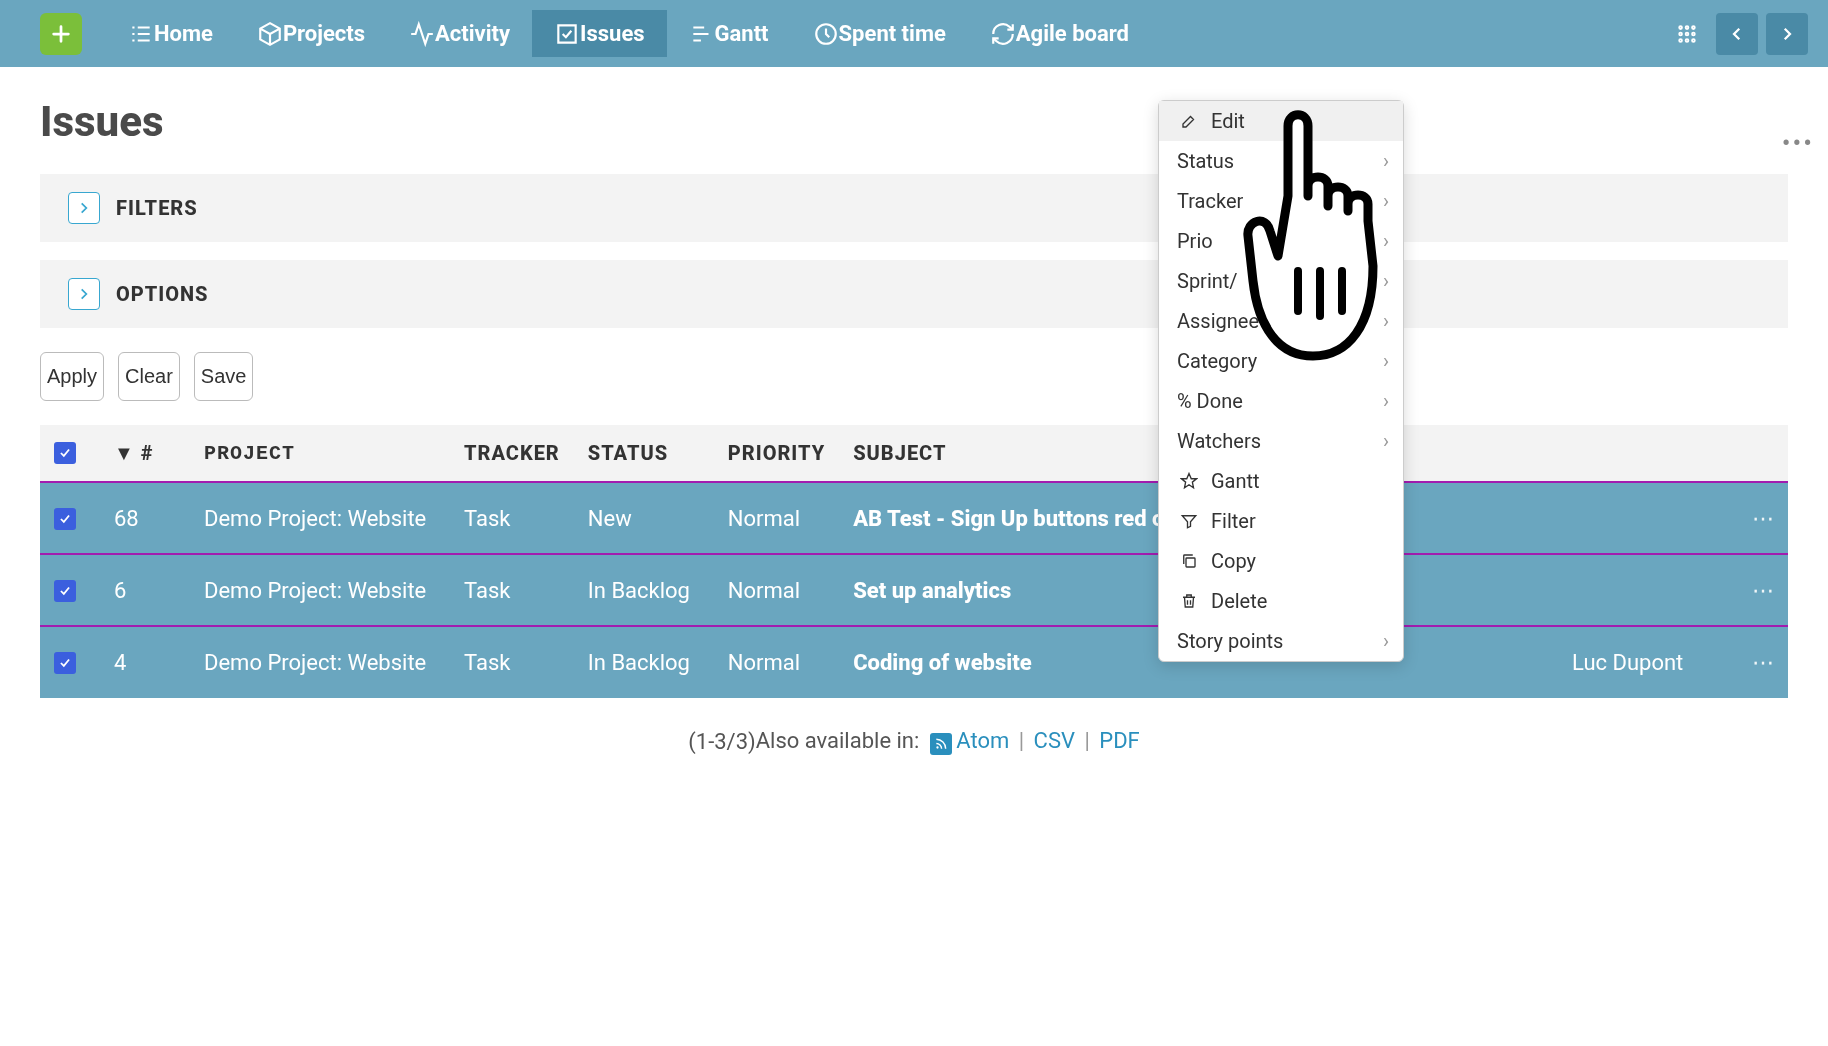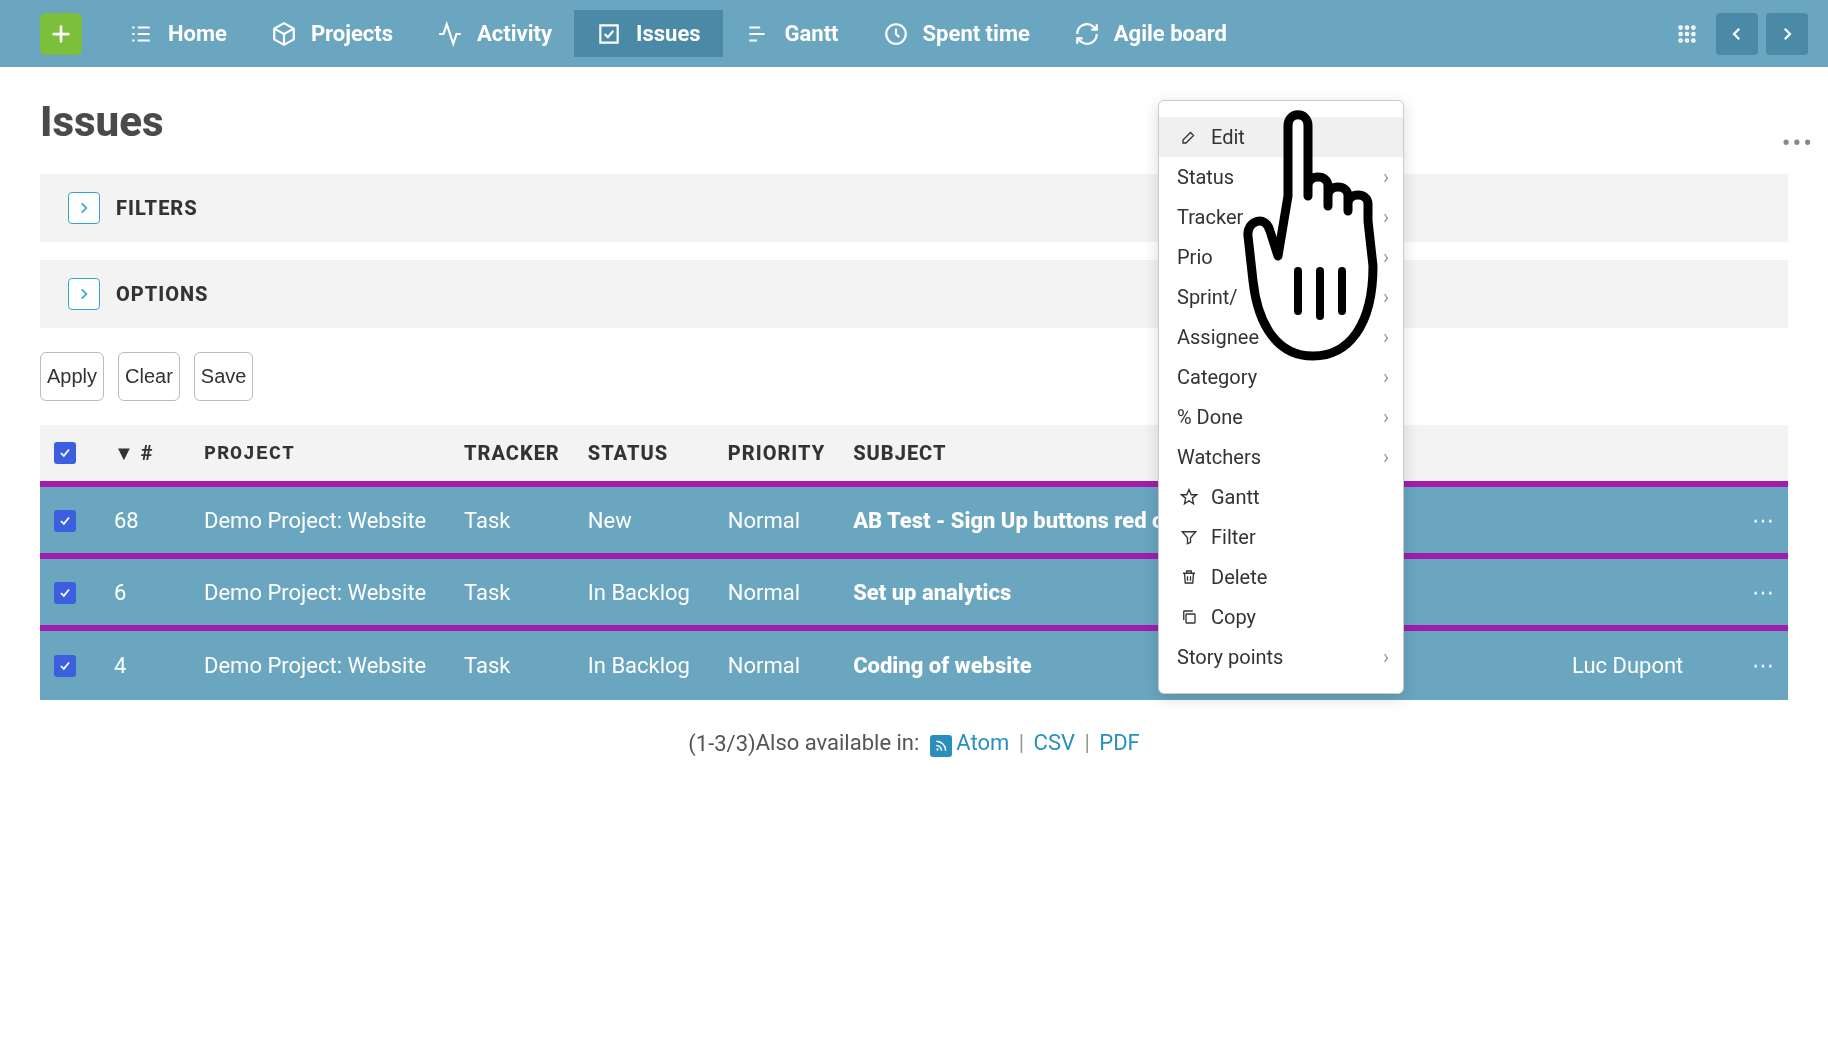--- a/index.html
+++ b/index.html
@@ -2,21 +2,21 @@
 <html><head>
 <meta charset="utf-8">
 <style>
 * { box-sizing: border-box; margin: 0; padding: 0; }
 body { font-family: -apple-system, BlinkMacSystemFont, "Segoe UI", Roboto, Helvetica, Arial, sans-serif; background: #fff; color: #333; width: 1828px; }
 
 
 .topnav { background: #6aa6bf; height: 67px; display: flex; align-items: center; padding: 0 20px 0 40px; }
 .add-btn { width: 42px; height: 42px; background: #7bbf3a; border-radius: 6px; display: flex; align-items: center; justify-content: center; margin-right: 24px; }
 .add-btn svg { fill: #fff; }
-.nav-item { display: flex; align-items: center; padding: 0 22px; height: 47px; color: #fff; font-size: 22px; font-weight: 700; cursor: pointer; gap: 14px; }
+.nav-item { display: flex; align-items: center; padding: 0 22px; height: 47px; color: #fff; font-size: 22px; font-weight: 700; cursor: pointer; }
 .nav-item.active { background: #4a8aa6; }
 .nav-item svg { stroke: #fff; fill: none; stroke-width: 2; }
 .nav-spacer { flex: 1; }
 .nav-icon-btn { width: 42px; height: 42px; display: flex; align-items: center; justify-content: center; margin-left: 8px; border-radius: 4px; }
 .nav-icon-btn.solid { background: #4a8aa6; }
 
 
 .page { padding: 30px 40px; }
 h1.page-title { font-size: 42px; font-weight: 800; color: #4a4a4a; margin-bottom: 28px; }
 
@@ -27,36 +27,36 @@
 .panel-label { font-size: 20px; font-weight: 800; letter-spacing: 1px; color: #333; }
 
 
 .btn-row { display: flex; gap: 14px; margin: 24px 0; }
 .btn { background: #fff; border: 1px solid #bbb; border-radius: 6px; padding: 12px 6px; font-size: 20px; color: #333; cursor: pointer; }
 
 
 .table-wrap { width: 100%; }
 table.issues { width: 100%; border-collapse: collapse; }
 table.issues thead th { background: #f3f3f3; text-align: left; padding: 16px 14px; font-size: 20px; font-weight: 800; letter-spacing: 1px; color: #333; }
-table.issues tbody tr { background: #6aa6bf; color: #fff; border-top: 6px solid #a21caf; height: 72px; }
+table.issues tbody tr { background: #6aa6bf; color: #fff; border-top: 2px solid #a21caf; height: 72px; }
 table.issues tbody td { padding: 16px 14px; font-size: 22px; }
 table.issues tbody td.subject { font-weight: 800; }
 .chk { width: 22px; height: 22px; background: #3b5fde; border-radius: 3px; display: inline-flex; align-items: center; justify-content: center; }
 .chk svg { stroke: #fff; stroke-width: 3; fill: none; }
 .sort-caret { display: inline-block; margin-right: 6px; }
 .row-dots { text-align: right; color: #fff; opacity: 0.9; }
 
 
 .pagerow { display: flex; justify-content: center; align-items: center; margin-top: 30px; font-size: 22px; color: #555; }
 .export a { color: #2a8fbd; text-decoration: none; }
 .export .sep { color: #999; margin: 0 4px; }
 .rss-icon { display: inline-flex; width: 22px; height: 22px; background: #2a8fbd; border-radius: 3px; vertical-align: -3px; margin-right: 4px; align-items: center; justify-content: center; }
 
 
-.ctx-menu { position: absolute; top: 100px; left: 1158px; width: 246px; background: #fff; border: 1px solid #ccc; border-radius: 6px; box-shadow: 0 4px 16px rgba(0,0,0,0.15); padding: 16px 0; z-index: 50; }
+.ctx-menu { position: absolute; top: 100px; left: 1158px; width: 246px; background: #fff; border: 1px solid #ccc; border-radius: 6px; box-shadow: 0 4px 16px rgba(0,0,0,0.15); padding: 0 0; z-index: 50; }
 .ctx-item { display: flex; align-items: center; padding: 8px 18px; font-size: 20px; color: #333; cursor: pointer; position: relative; }
 .ctx-item.highlight { background: #f0f0f0; }
 .ctx-item .ico { width: 24px; margin-right: 10px; display: inline-flex; align-items: center; justify-content: center; }
 .ctx-item .ico svg { stroke: #333; fill: none; stroke-width: 1.8; }
 .ctx-item .chev { position: absolute; right: 14px; color: #999; }
 .ctx-item.noicon { padding-left: 18px; }
 .ctx-item.noicon .label { margin-left: 0; }
 
 
 .hand-overlay { position: absolute; top: 96px; left: 1228px; z-index: 60; pointer-events: none; }
@@ -320,33 +320,33 @@
       <span class="ico">
         <svg width="18" height="18" viewBox="0 0 24 24" fill="#333">
           <path d="M3 5h18l-7 8v6l-4 2v-8z"></path>
         </svg>
       </span>
       <span class="label">Filter</span>
     </div>
     <div class="ctx-item">
       <span class="ico">
         <svg width="18" height="18" viewBox="0 0 24 24">
-          <path d="M4 7h16M9 7V4h6v3M6 7l1 13h10l1-13M10 11v6M14 11v6"></path>
-        </svg>
-      </span>
-      <span class="label">Delete</span>
-    </div>
-    <div class="ctx-item">
-      <span class="ico">
-        <svg width="18" height="18" viewBox="0 0 24 24">
           <rect x="8" y="8" width="12" height="12" rx="1"></rect>
           <path d="M5 16V5a1 1 0 0 1 1-1h11"></path>
         </svg>
       </span>
       <span class="label">Copy</span>
+    </div>
+    <div class="ctx-item">
+      <span class="ico">
+        <svg width="18" height="18" viewBox="0 0 24 24">
+          <path d="M4 7h16M9 7V4h6v3M6 7l1 13h10l1-13M10 11v6M14 11v6"></path>
+        </svg>
+      </span>
+      <span class="label">Delete</span>
     </div>
     <div class="ctx-item noicon">
       <span class="label">Story points</span>
       <span class="chev">›</span>
     </div>
   </div>
 
 <div class="hand-overlay">
   <svg width="200" height="280" viewBox="0 0 200 280">
     <path d="M 60 30 

